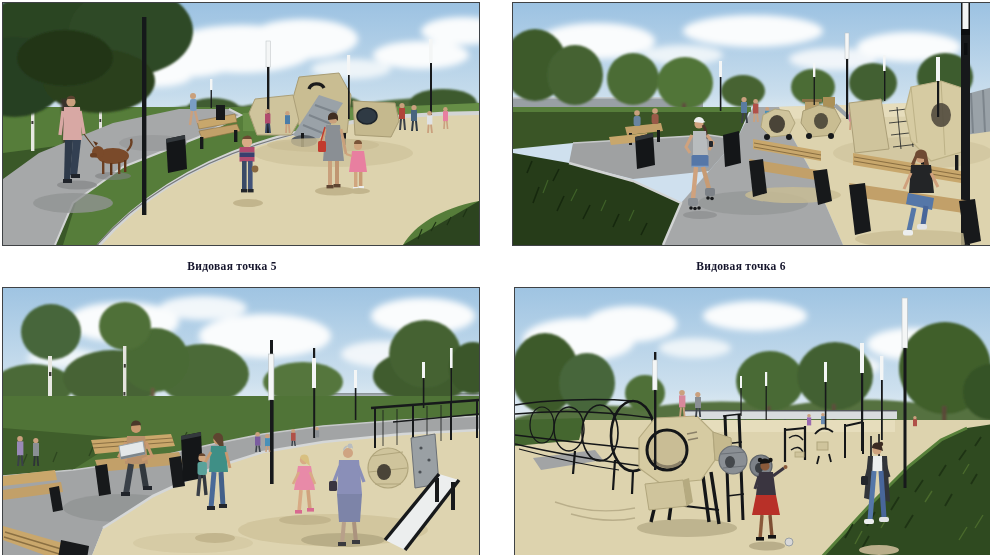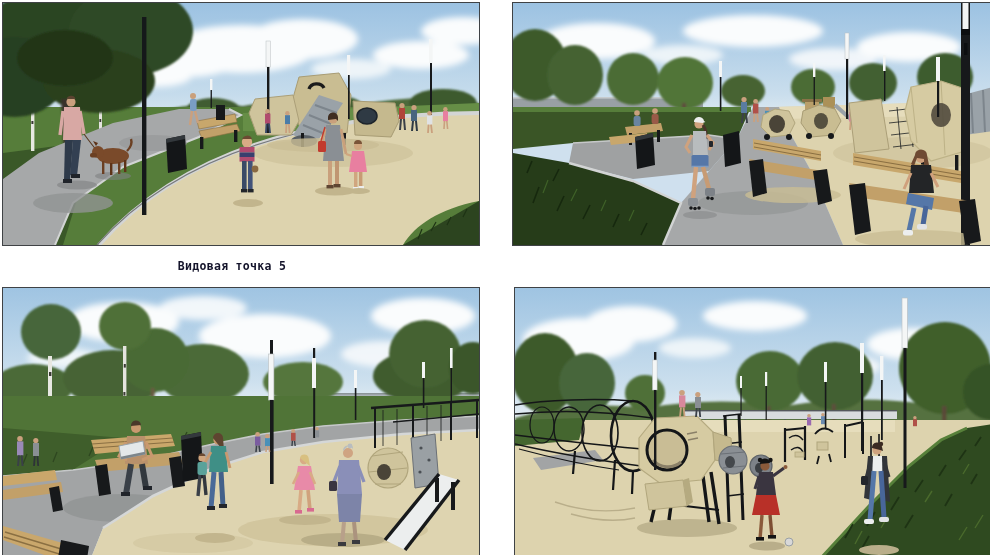--- a/index.html
+++ b/index.html
@@ -1,17 +1,17 @@
 <!DOCTYPE html>
 <html><head>
 <meta charset="utf-8">
 <style>
   html,body{margin:0;padding:0;background:#ffffff;width:990px;height:555px;overflow:hidden;
     font-family:"DejaVu Sans Mono", monospace;}
-  .canvas{position:relative;width:990px;height:555px;background:#fff;}
+  .canvas{position:relative;width:990px;height:555px;background:#fff;font-family:Liberation Serif, serif;}
   .panel{position:absolute;border:1px solid #3f4245;background:#cfe0ee;overflow:hidden;}
   .panel svg{display:block;width:100%;height:100%;}
   #panel-1{left:2px;top:2px;width:476px;height:242px;}
   #panel-2{left:512px;top:2px;width:480px;height:242px;}
   #panel-3{left:2px;top:287px;width:476px;height:270px;}
   #panel-4{left:514px;top:287px;width:478px;height:270px;}
   .caption{position:absolute;top:258px;height:16px;line-height:16px;text-align:center;
     font-size:11.5px;font-weight:700;letter-spacing:.3px;color:#14142b;}
   #caption-1{left:2px;width:460px;}
   #caption-2{left:512px;width:458px;}
@@ -418,20 +418,21 @@
       <polygon points="395,190 421,195 419,207 393,201" fill="#5577a8"></polygon>
       <path d="M401,205 L396,228" stroke="#5577a8" stroke-width="5"></path>
       <path d="M413,203 L410,222" stroke="#48669a" stroke-width="5"></path>
       <rect x="390" y="227" width="10" height="5.4" rx="2" fill="#eceeee"></rect>
       <rect x="404" y="221" width="10" height="5.4" rx="2" fill="#e2e4e6"></rect>
     </g>
   </svg>
   </figure>
 
   <figcaption class="caption" id="caption-1">Видовая точка 5</figcaption>
+  <figcaption class="caption" id="caption-2">Видовая точка 6</figcaption>
 
   <figure class="panel" id="panel-3" style="margin:0">
   <svg viewBox="0 0 476 270" preserveAspectRatio="none">
     <defs>
       <linearGradient id="s3sky" x1="0" y1="0" x2="0" y2="1">
         <stop offset="0" stop-color="#9fc4e2"></stop>
             <stop offset=".75" stop-color="#cde0ee"></stop>
             <stop offset="1" stop-color="#e8eff4"></stop>
       </linearGradient>
       <filter id="s3b3">

